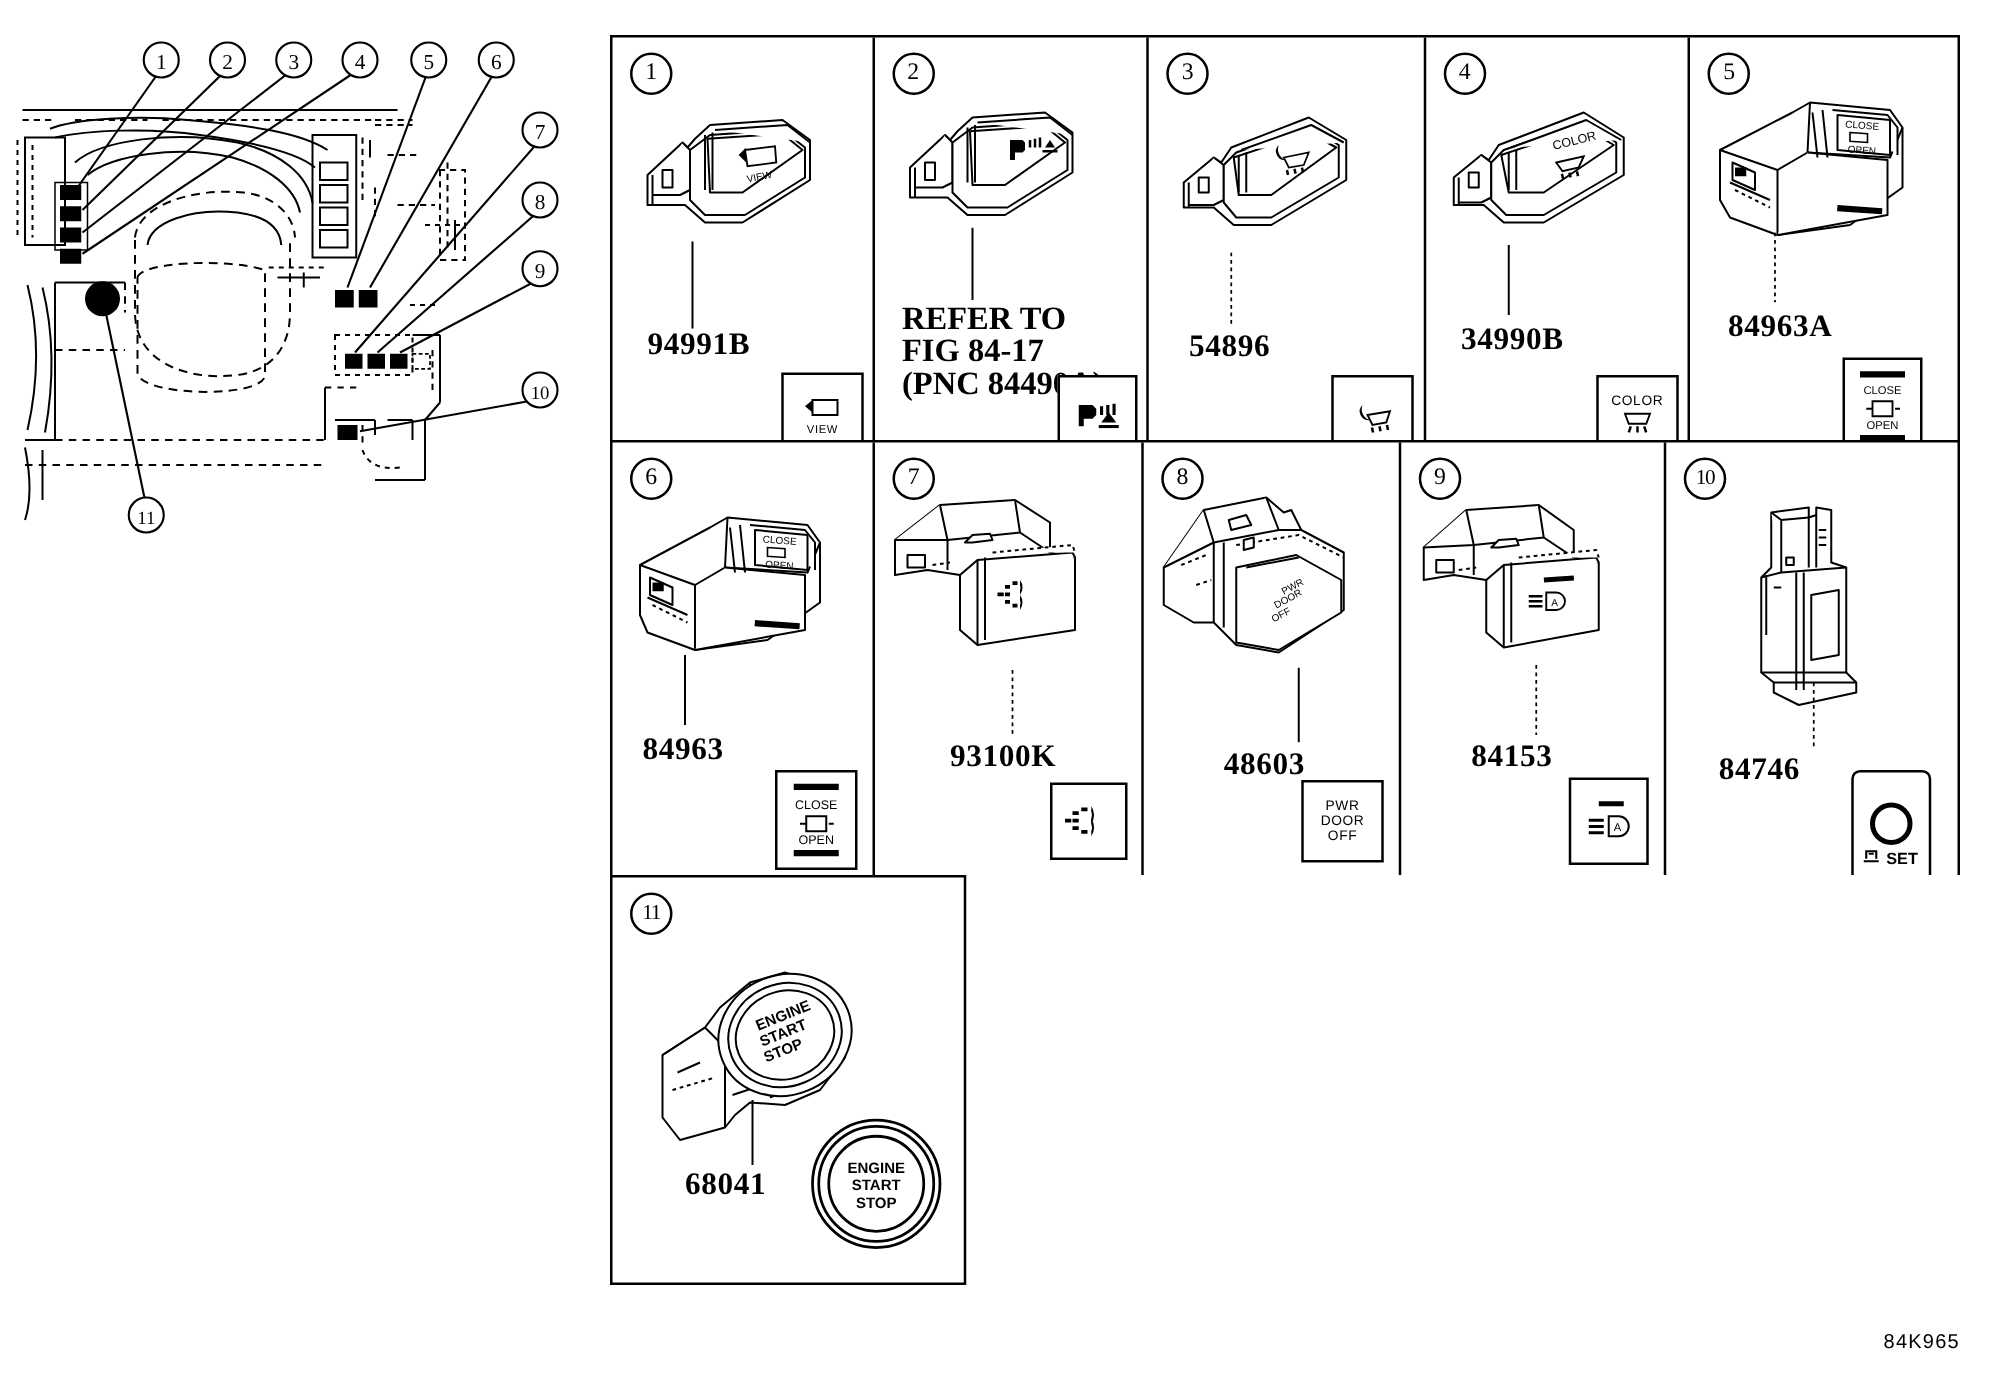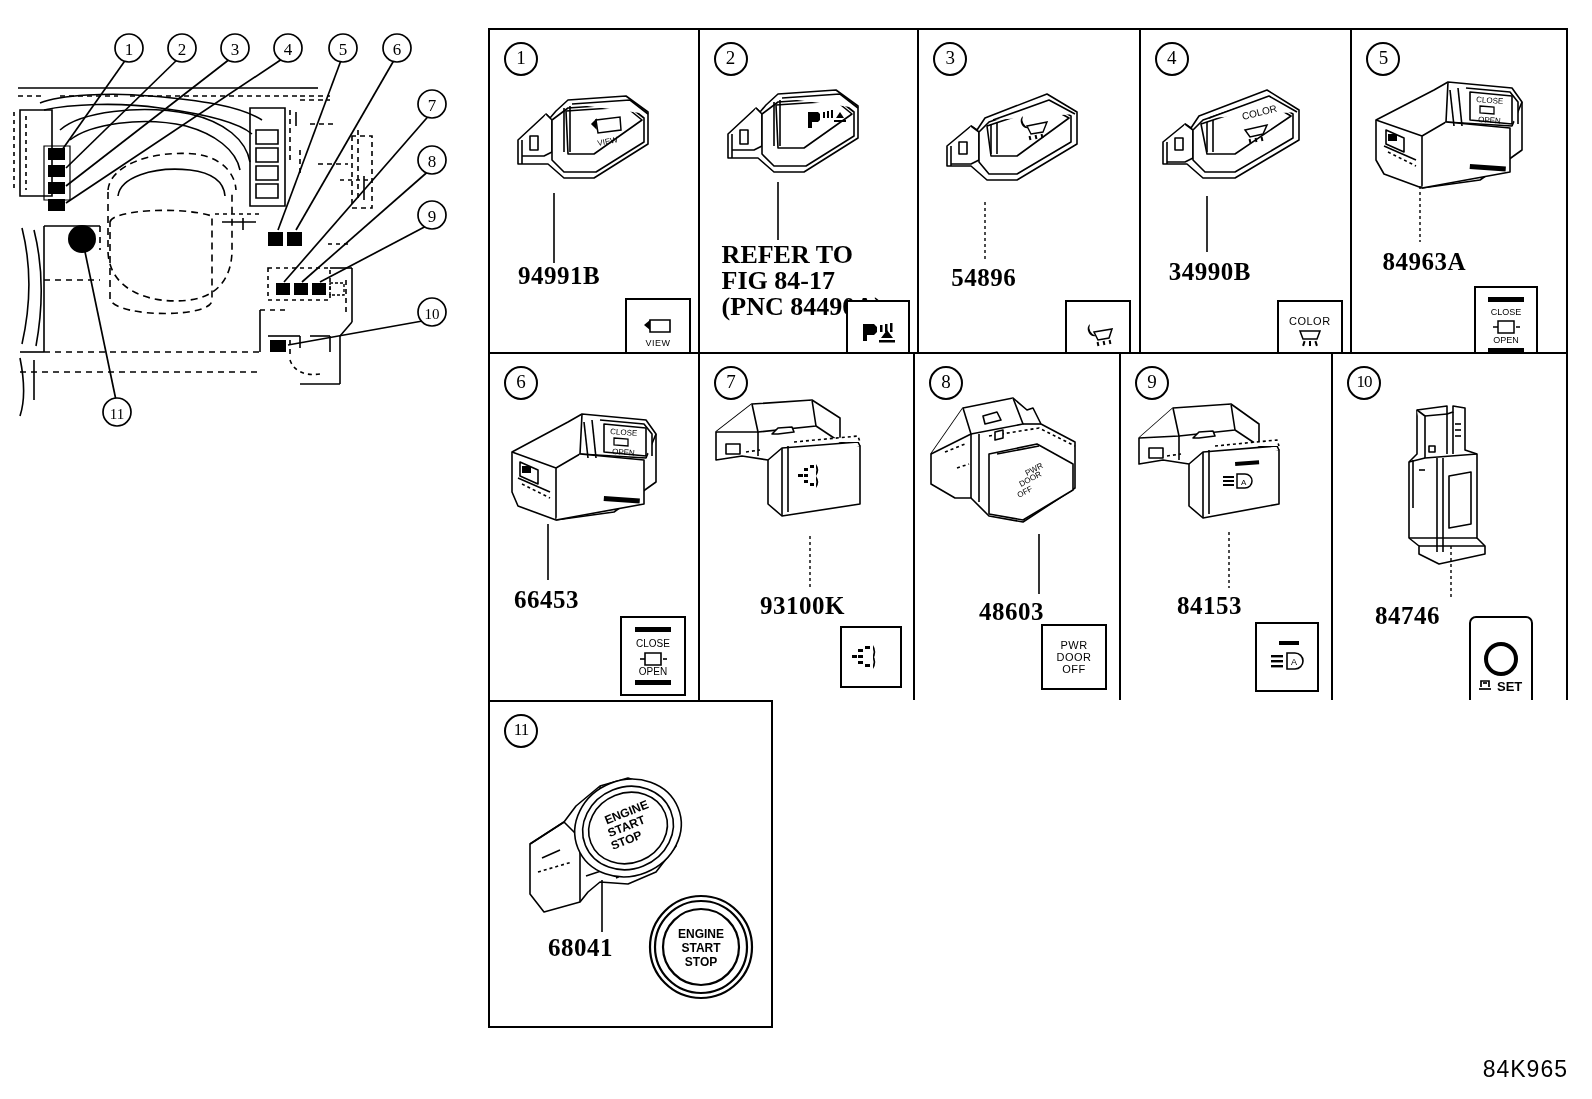--- a/index.html
+++ b/index.html
@@ -102,21 +102,21 @@
   }
   .iconlabel.sm { font-size: 9px; line-height: 11px; }
 
   .switch-svg { position: absolute; }
 
   #figcode {
     position: absolute;
     right: 24px;
     bottom: 16px;
     font-family: "Liberation Sans", sans-serif;
-    font-size: 23px;
+    font-size: 16px;
     letter-spacing: 1px;
   }
 </style>
 </head>
 <body>
 
 <div id="dash-panel">
   <svg id="dash-svg" width="480" height="470" viewBox="0 0 480 470">
     <g fill="none" stroke="#000" stroke-width="1.6">
 
@@ -493,21 +493,21 @@
         <g fill="#000">
           <rect x="98" y="94" width="36" height="5" transform="rotate(4 98 94)"></rect>
           <rect x="16" y="64" width="9" height="7"></rect>
         </g>
         <text x="104" y="32" font-family="Liberation Sans, sans-serif" font-size="8" transform="rotate(4 104 32)">CLOSE</text>
         <text x="106" y="52" font-family="Liberation Sans, sans-serif" font-size="8" transform="rotate(4 106 52)">OPEN</text>
         <g fill="none" stroke="#000" stroke-width="1.3">
           <path d="M108 36 L122 37 L122 44 L108 43 Z"></path>
         </g>
       </svg>
-      <div class="pnum" style="left:24px; top:232px">66453</div>
+      <div class="pnum" style="left:24px; top:232px">84963</div>
       <svg style="position:absolute;left:56px;top:170px" width="4" height="56">
         <line x1="2" y1="0" x2="2" y2="56" stroke="#000" stroke-width="1.6"></line>
       </svg>
       <div class="iconbox" style="left:130px; top:262px; width:66px; height:80px">
         <svg width="50" height="66" viewBox="0 0 50 66">
           <rect x="7" y="4" width="36" height="5" fill="#000"></rect>
           <rect x="7" y="57" width="36" height="5" fill="#000"></rect>
           <text x="25" y="24" font-family="Liberation Sans, sans-serif" font-size="10" text-anchor="middle" fill="#000">CLOSE</text>
           <text x="25" y="52" font-family="Liberation Sans, sans-serif" font-size="10" text-anchor="middle" fill="#000">OPEN</text>
           <g fill="none" stroke="#000" stroke-width="1.6">
@@ -668,21 +668,21 @@
           <path d="M64 22 L70 22"></path>
           <path d="M64 28 L70 28"></path>
           <path d="M64 34 L70 34"></path>
           <path d="M28 68 L34 68"></path>
         </g>
       </svg>
       <div class="pnum" style="left:42px; top:248px">84746</div>
       <svg style="position:absolute;left:116px;top:192px" width="4" height="52">
         <line x1="2" y1="0" x2="2" y2="52" stroke="#000" stroke-width="1.4" stroke-dasharray="3,3"></line>
       </svg>
-      <div class="iconbox" style="left:136px; top:262px; width:64px; height:100px; border-radius:7px">
+      <div class="iconbox" style="left:148px; top:262px; width:64px; height:100px; border-radius:7px">
         <svg width="52" height="62" viewBox="0 0 52 62">
           <circle cx="26" cy="24" r="15" fill="#fff" stroke="#000" stroke-width="4"></circle>
           <g fill="none" stroke="#000" stroke-width="1.7">
             <path d="M6 52 L6 46 L14 46 L14 52"></path>
             <path d="M4 54 L16 54"></path>
             <path d="M8 48 L12 48"></path>
           </g>
           <text x="22" y="56" font-family="Liberation Sans, sans-serif" font-size="13" font-weight="bold" fill="#000">SET</text>
         </svg>
       </div>

